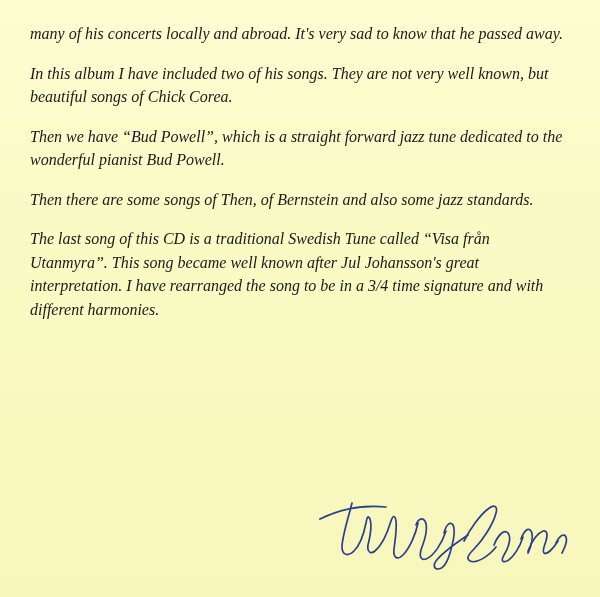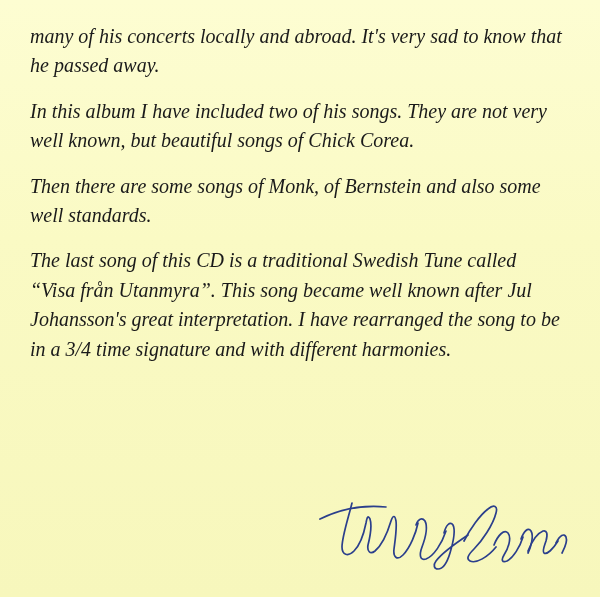--- a/index.html
+++ b/index.html
@@ -16,21 +16,21 @@
   .page {
     position: relative;
     width: 600px;
     height: 597px;
     background: linear-gradient(to bottom, #fdfdd2 0%, #fafac4 40%, #f7f7bc 100%);
     box-sizing: border-box;
     padding: 22px 20px 0 30px;
   }
   .liner-notes {
     font-style: italic;
-    font-size: 20px;
+    font-size: 16px;
     line-height: 1.47;
     color: #1a1a1a;
     text-align: left;
   }
   .liner-notes p {
     margin: 0 0 16px 0;
     padding-right: 16px;
   }
   .signature-area {
     position: absolute;
@@ -46,21 +46,22 @@
   }
 </style>
 </head>
 <body>
 
 <div class="page">
 
   <div class="liner-notes">
     <p>many of his concerts locally and abroad. It's very sad to know that he passed away.</p>
     <p>In this album I have included two of his songs. They are not very well known, but beautiful songs of Chick Corea.</p>
-    <p>Then there are some songs of Monk, of Bernstein and also some well standards.</p>
+    <p>Then we have “Bud Powell”, which is a straight forward jazz tune dedicated to the wonderful pianist Bud Powell.</p>
+    <p>Then there are some songs of Then, of Bernstein and also some jazz standards.</p>
     <p>The last song of this CD is a traditional Swedish Tune called “Visa från Utanmyra”. This song became well known after Jul Johansson's great interpretation. I have rearranged the song to be in a 3/4 time signature and with different harmonies.</p>
   </div>
 
   <div class="signature-area">
     <svg viewBox="0 0 260 90" preserveAspectRatio="none" aria-hidden="true">
       <g fill="none" stroke="#2b3f8c" stroke-width="1.7" stroke-linecap="round" stroke-linejoin="round">
         <path d="M8,34 C28,24 52,20 74,22"></path>
         <path d="M40,18 C36,34 30,52 30,62 C30,70 36,72 42,66 C48,60 52,48 54,38 C55,32 56,30 58,34 C60,40 58,52 56,60 C55,66 58,70 63,66 C70,60 76,46 79,36 C81,30 83,30 84,36 C85,44 83,56 82,64 C81,72 85,76 91,70 C98,63 104,48 106,38"></path>
         <path d="M104,40 C106,34 110,32 113,36 C116,42 113,54 110,62 C107,70 108,76 114,74 C122,71 130,58 134,46"></path>
         <path d="M132,48 C134,40 138,36 141,40 C144,46 141,58 138,68 C135,78 131,84 126,84 C122,84 121,80 124,76 C130,68 144,58 156,50"></path>

